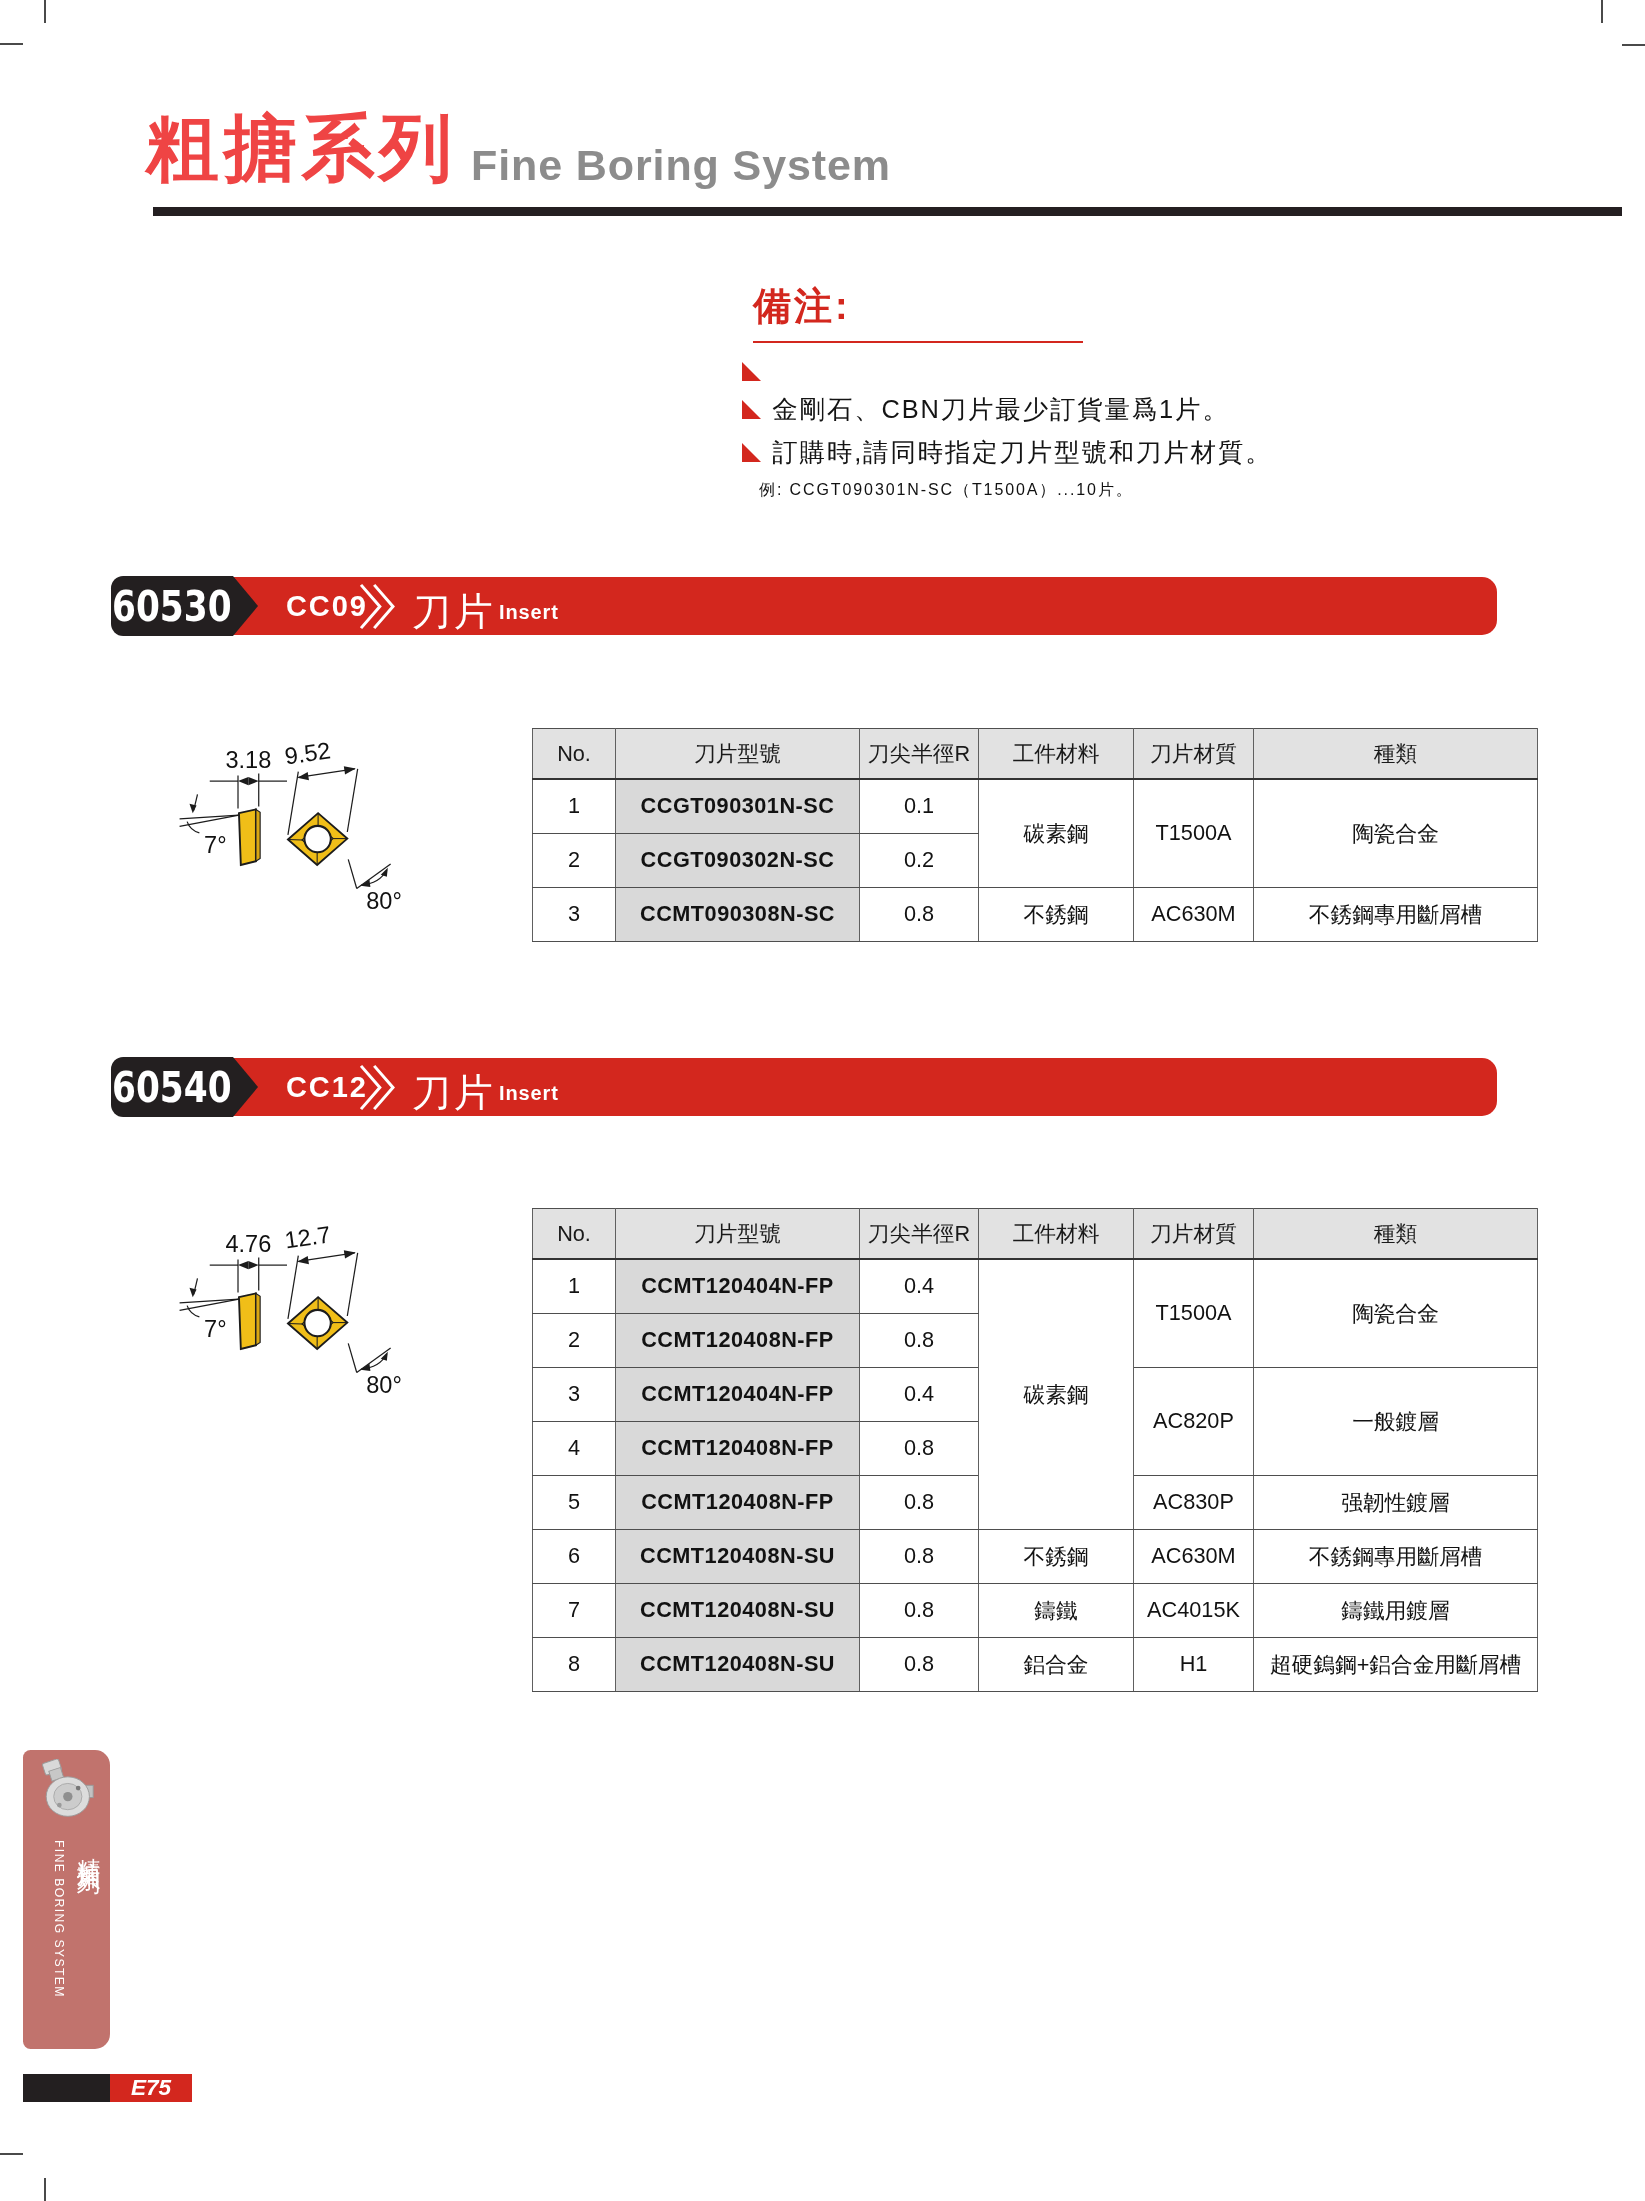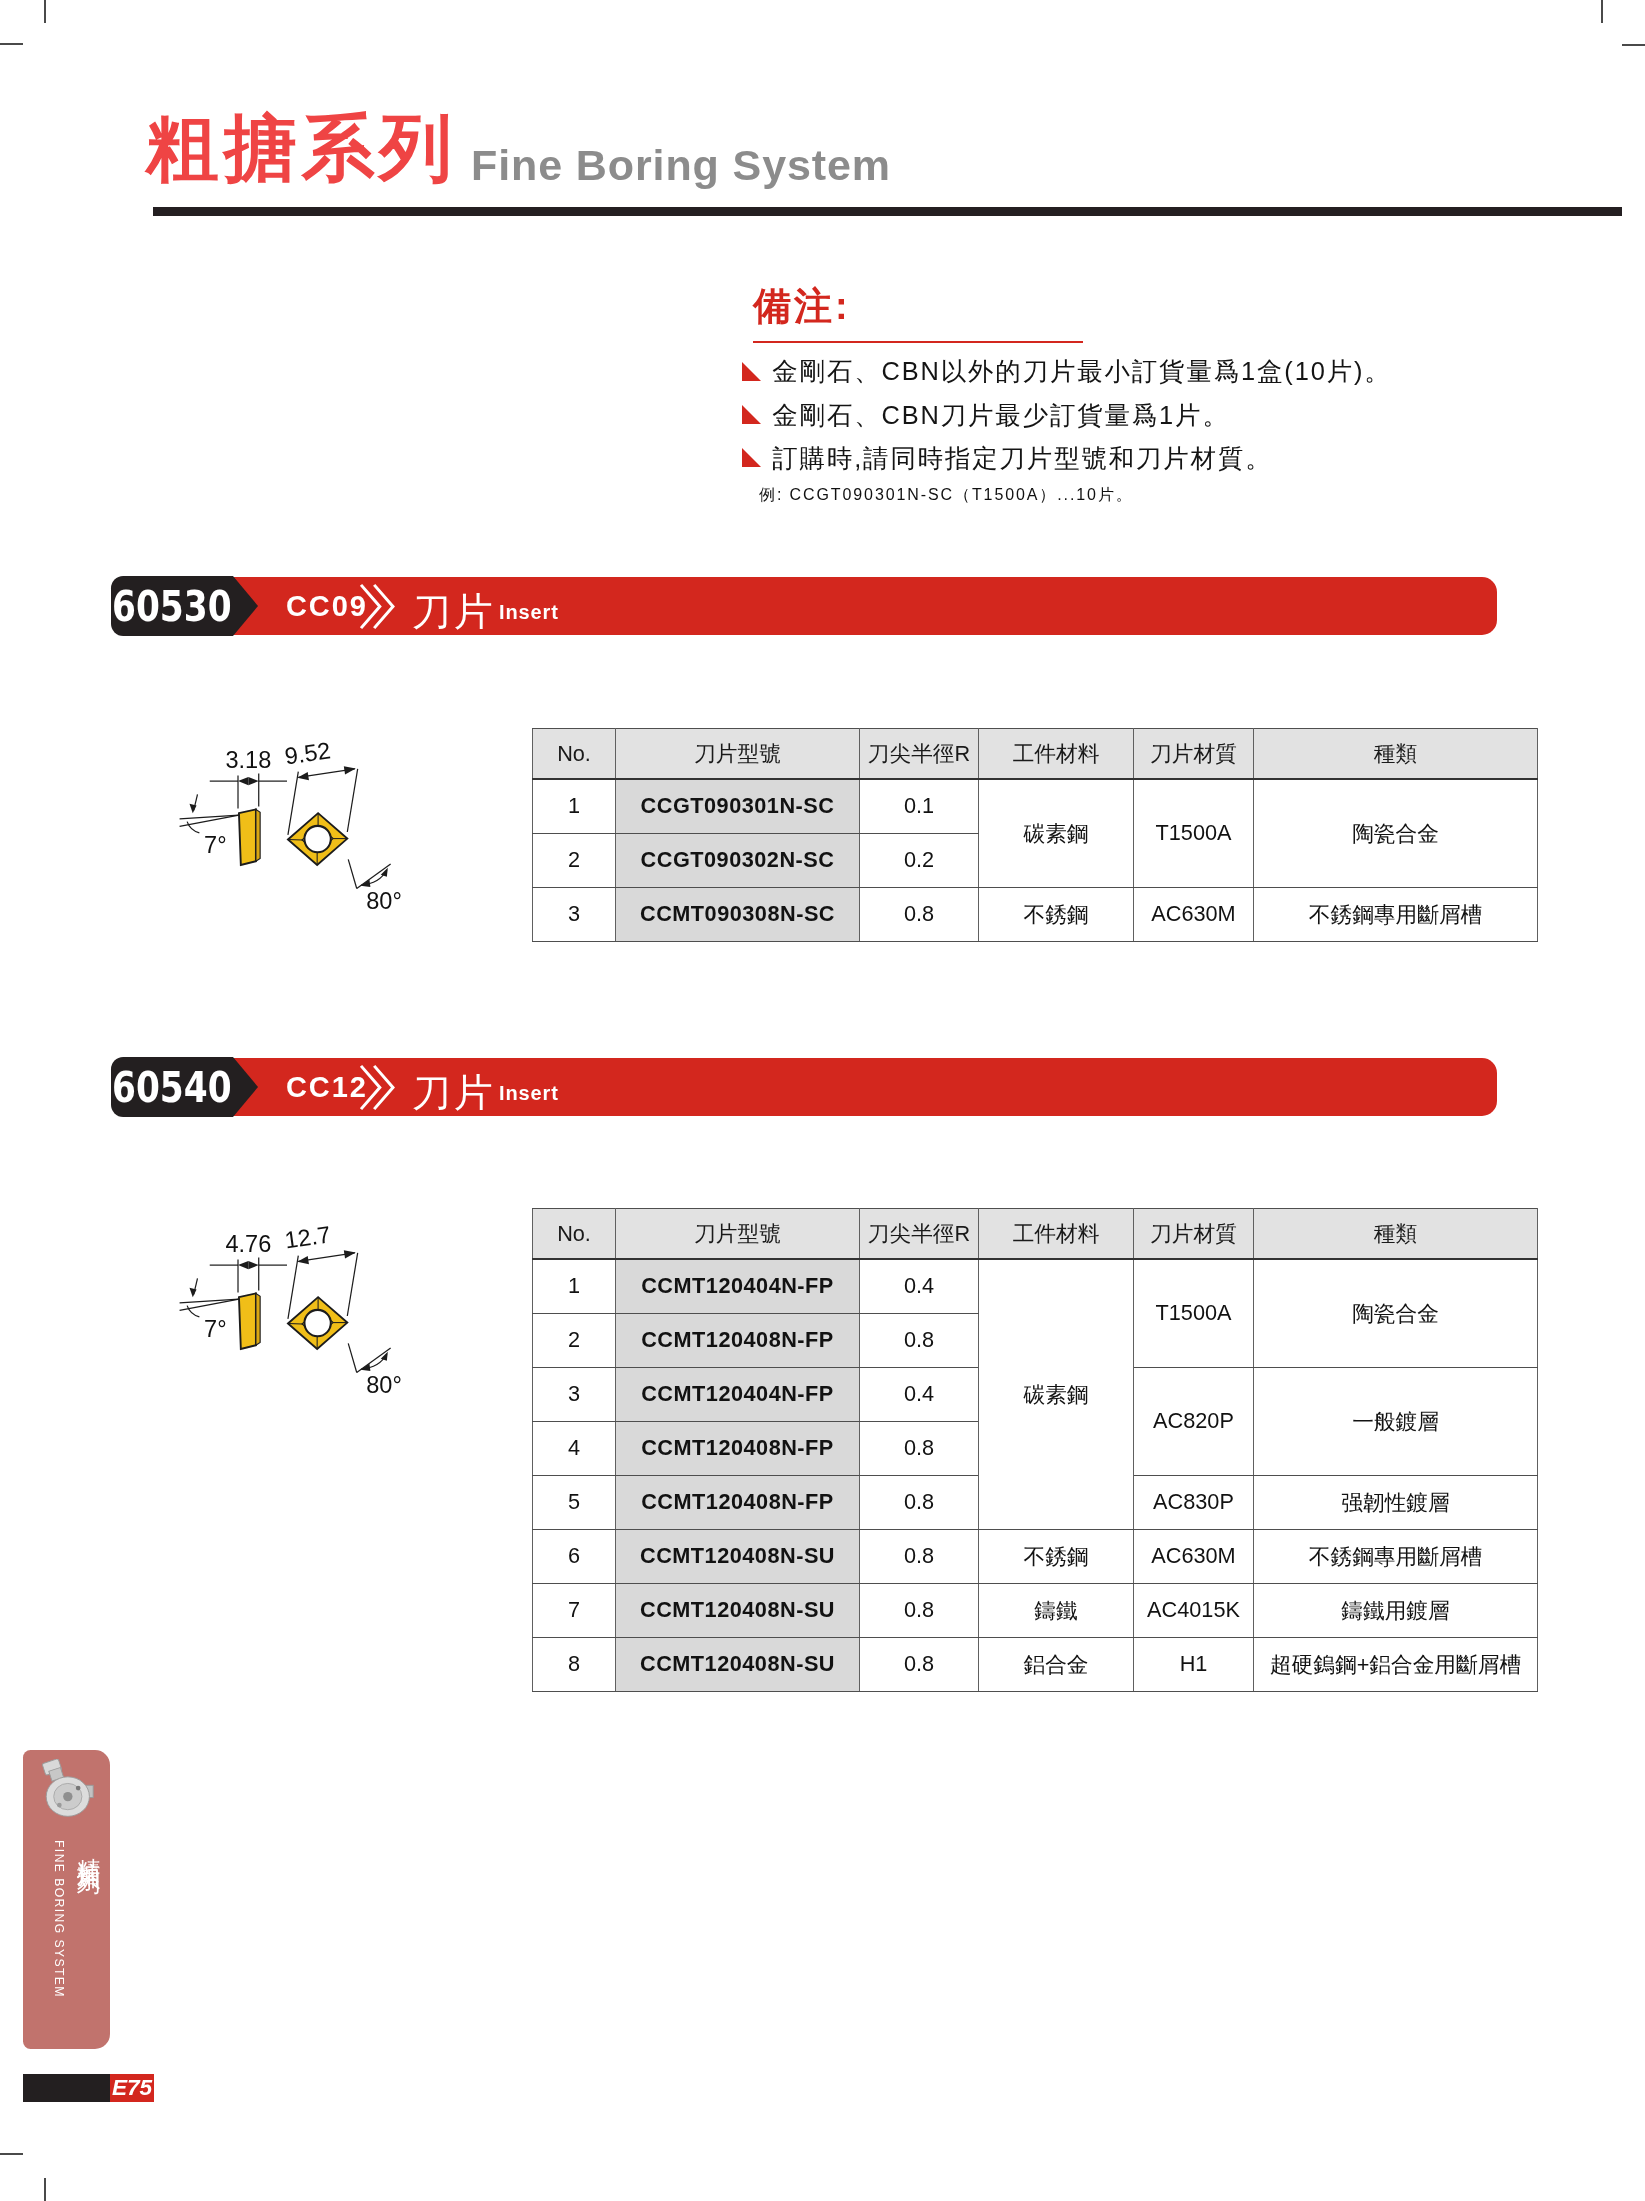--- a/index.html
+++ b/index.html
@@ -58,21 +58,21 @@
   .side-tab{position:absolute;left:22.6px;top:1750px;width:87px;height:299px;
             background:var(--sidebar-rose);border-radius:7.5px 15px 15px 7.5px;}
   .side-photo{position:absolute;left:7.5px;top:9.4px;}
   .side-zh{position:absolute;left:50px;top:89px;writing-mode:vertical-rl;font-size:23.5px;
            color:#fff;letter-spacing:4.7px;}
   .side-en{position:absolute;left:29px;top:90px;writing-mode:vertical-rl;font-size:12.2px;
            color:#fff;letter-spacing:1.4px;white-space:nowrap;}
 
   
   .footer-black{position:absolute;left:22.6px;top:2074px;width:88px;height:28px;background:var(--badge-black);}
-  .footer-red{position:absolute;left:110px;top:2074px;width:44px;height:28px;background:var(--accent-red);
+  .footer-red{position:absolute;left:110px;top:2074px;width:82px;height:28px;background:var(--accent-red);
               color:#fff;font-size:22.6px;font-weight:700;font-style:italic;
               display:flex;align-items:center;justify-content:center;}
   svg text{font-family:"Liberation Sans","DejaVu Sans",sans-serif;}
 </style>
 </head>
 <body>
 
 <div class="page">
 
   <div class="crop" style="left:44px;top:0;width:1.9px;height:22.6px"></div>
@@ -84,21 +84,20 @@
 
   <div class="title-zh">粗搪系列</div>
   <div class="title-en">Fine Boring System</div>
   <div class="title-rule"></div>
 
   <div class="notes">
     <div class="notes-heading">備注:</div>
     <div class="notes-rule"></div>
     <div class="note-item">
       <span class="bullet"></span>
-      <span>金剛石、CBN以外的刀片最小訂貨量爲1盒(10片)。</span>
     </div>
     <div class="note-item">
       <span class="bullet"></span>
       <span>金剛石、CBN刀片最少訂貨量爲1片。</span>
     </div>
     <div class="note-item">
       <span class="bullet"></span>
       <span>訂購時,請同時指定刀片型號和刀片材質。</span>
     </div>
     <div class="note-example">例: CCGT090301N-SC（T1500A）...10片。</div>

